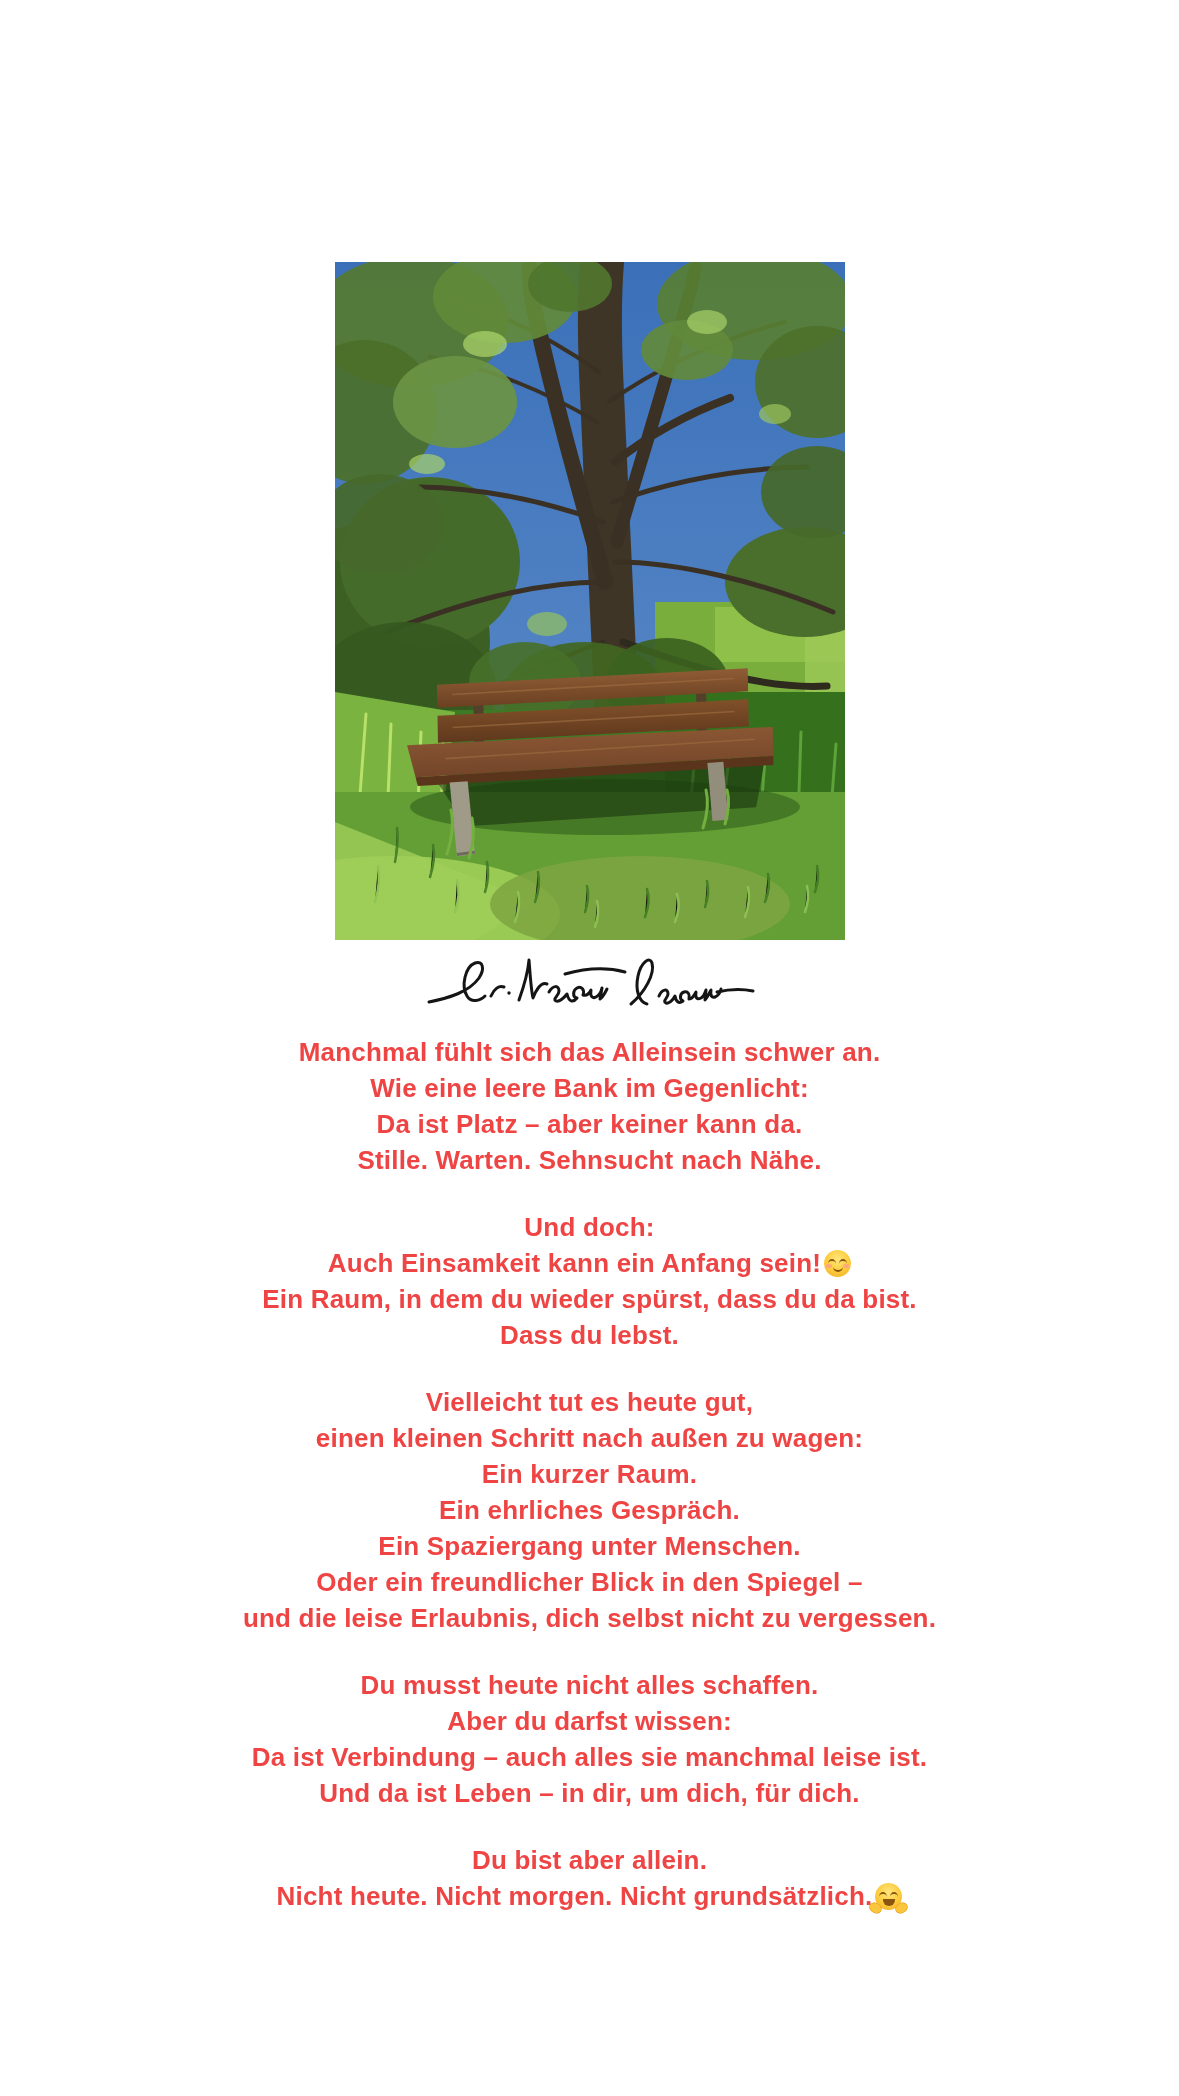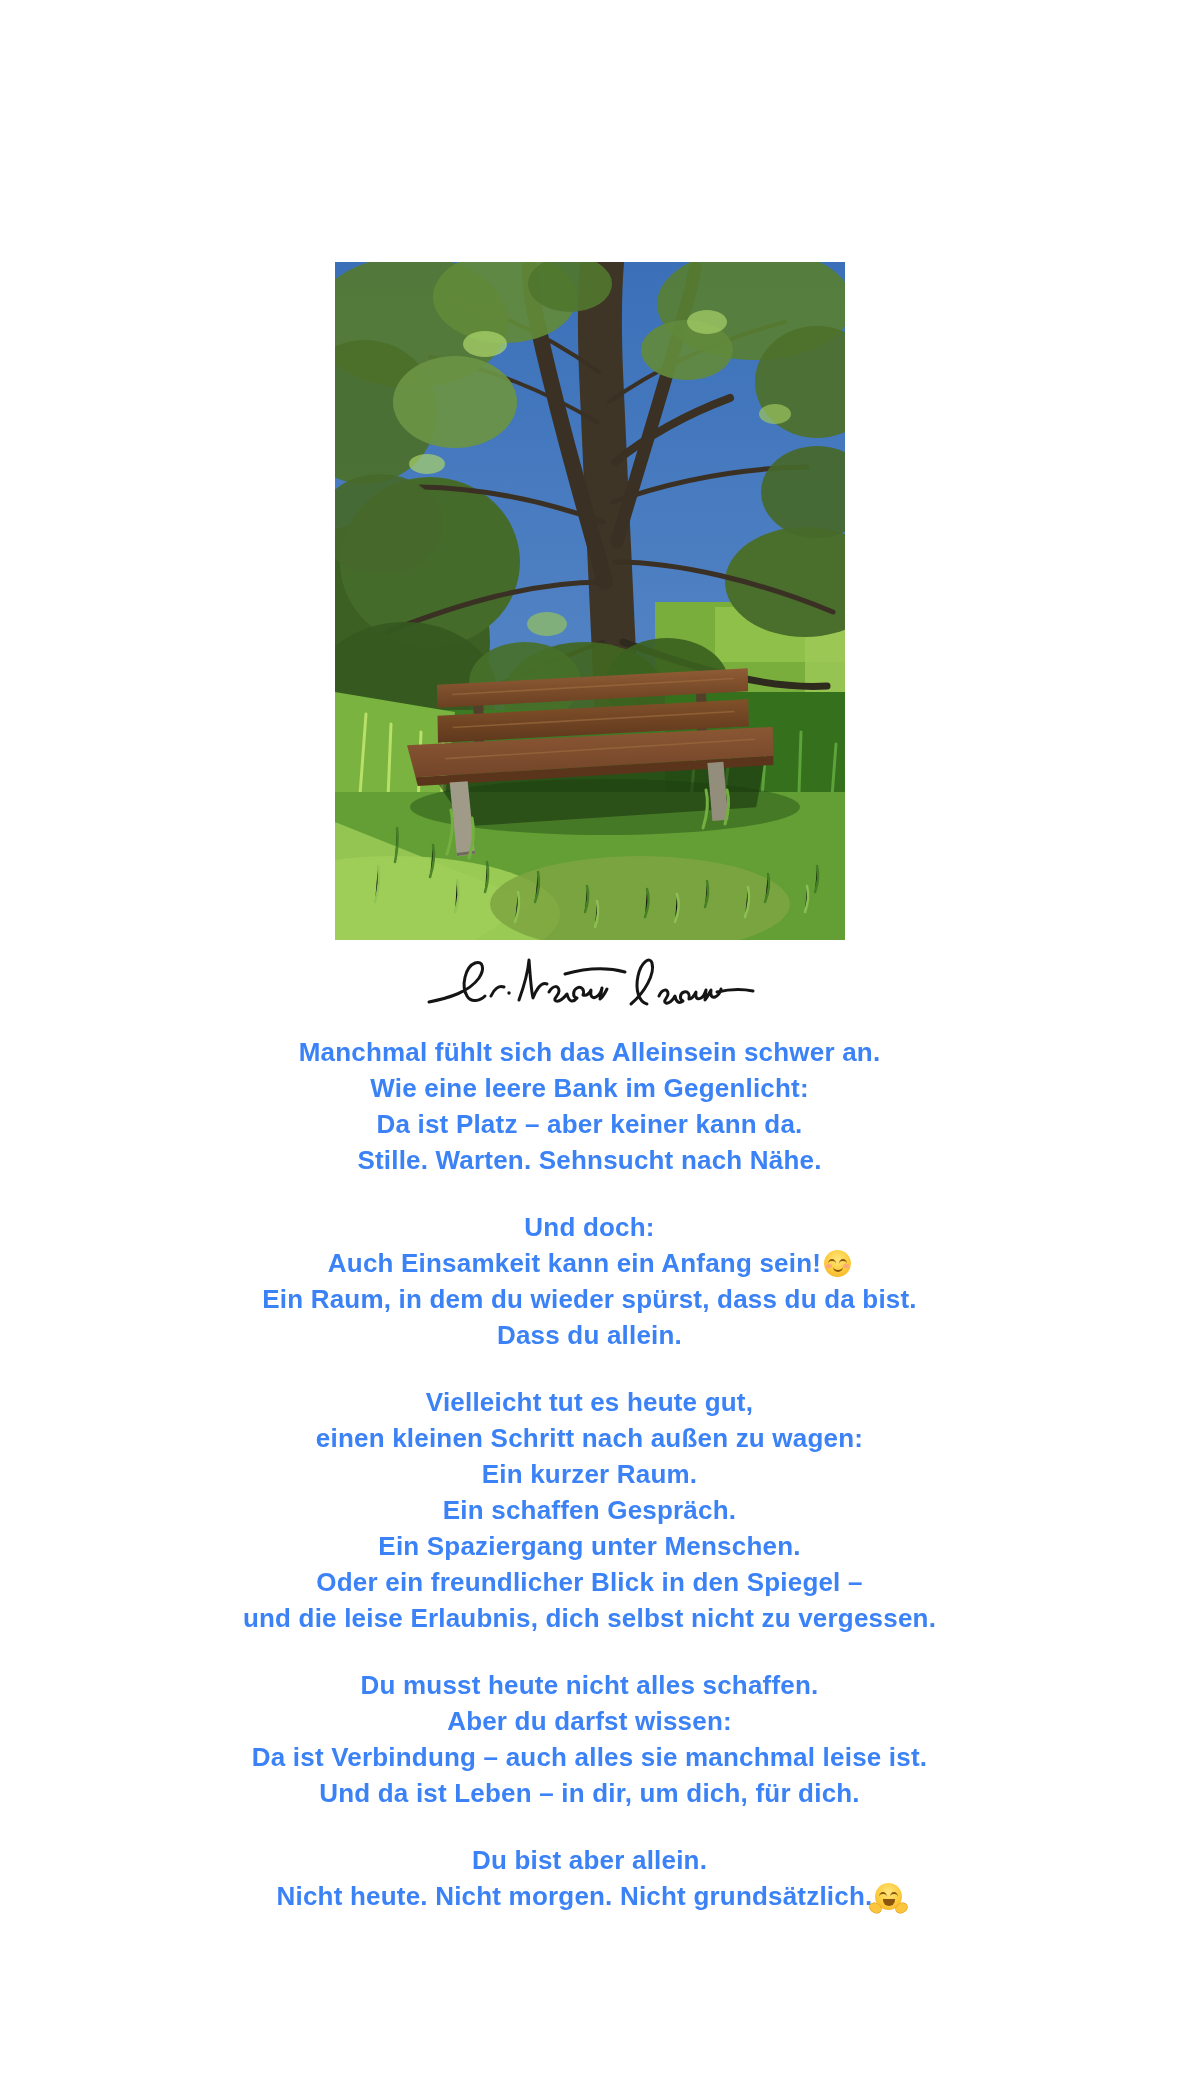--- a/index.html
+++ b/index.html
@@ -25,21 +25,21 @@
     width: 340px; height: 64px;
     margin: 12px auto 0 auto;
   }
   .signature svg { display: block; }
 
   
   .message {
     margin: 18px auto 0 auto;
     width: 1000px;
     text-align: center;
-    color: #3b82f6;
+    color: #ef4444;
     font-size: 26px;
     font-weight: 600;
     line-height: 36px;
     letter-spacing: 0.2px;
   }
   .paragraph + .paragraph { margin-top: 31px; }
   .line { white-space: nowrap; }
 
   
   .emoji {
@@ -265,27 +265,27 @@
       <div class="paragraph">
         <div class="line"><span>Manchmal fühlt sich das Alleinsein schwer an.</span></div>
         <div class="line"><span>Wie eine leere Bank im Gegenlicht:</span></div>
         <div class="line"><span>Da ist Platz – aber keiner kann da.</span></div>
         <div class="line"><span>Stille. Warten. Sehnsucht nach Nähe.</span></div>
       </div>
       <div class="paragraph">
         <div class="line"><span>Und doch:</span></div>
         <div class="line"><span>Auch Einsamkeit kann ein Anfang sein!</span><span class="emoji smiling" aria-label="☺️"><span class="eye eye-l"></span><span class="eye eye-r"></span><span class="mouth"></span><span class="cheek cheek-l"></span><span class="cheek cheek-r"></span></span></div>
         <div class="line"><span>Ein Raum, in dem du wieder spürst, dass du da bist.</span></div>
-        <div class="line"><span>Dass du allein.</span></div>
+        <div class="line"><span>Dass du lebst.</span></div>
       </div>
       <div class="paragraph">
         <div class="line"><span>Vielleicht tut es heute gut,</span></div>
         <div class="line"><span>einen kleinen Schritt nach außen zu wagen:</span></div>
         <div class="line"><span>Ein kurzer Raum.</span></div>
-        <div class="line"><span>Ein schaffen Gespräch.</span></div>
+        <div class="line"><span>Ein ehrliches Gespräch.</span></div>
         <div class="line"><span>Ein Spaziergang unter Menschen.</span></div>
         <div class="line"><span>Oder ein freundlicher Blick in den Spiegel –</span></div>
         <div class="line"><span>und die leise Erlaubnis, dich selbst nicht zu vergessen.</span></div>
       </div>
       <div class="paragraph">
         <div class="line"><span>Du musst heute nicht alles schaffen.</span></div>
         <div class="line"><span>Aber du darfst wissen:</span></div>
         <div class="line"><span>Da ist Verbindung – auch alles sie manchmal leise ist.</span></div>
         <div class="line"><span>Und da ist Leben – in dir, um dich, für dich.</span></div>
       </div>

